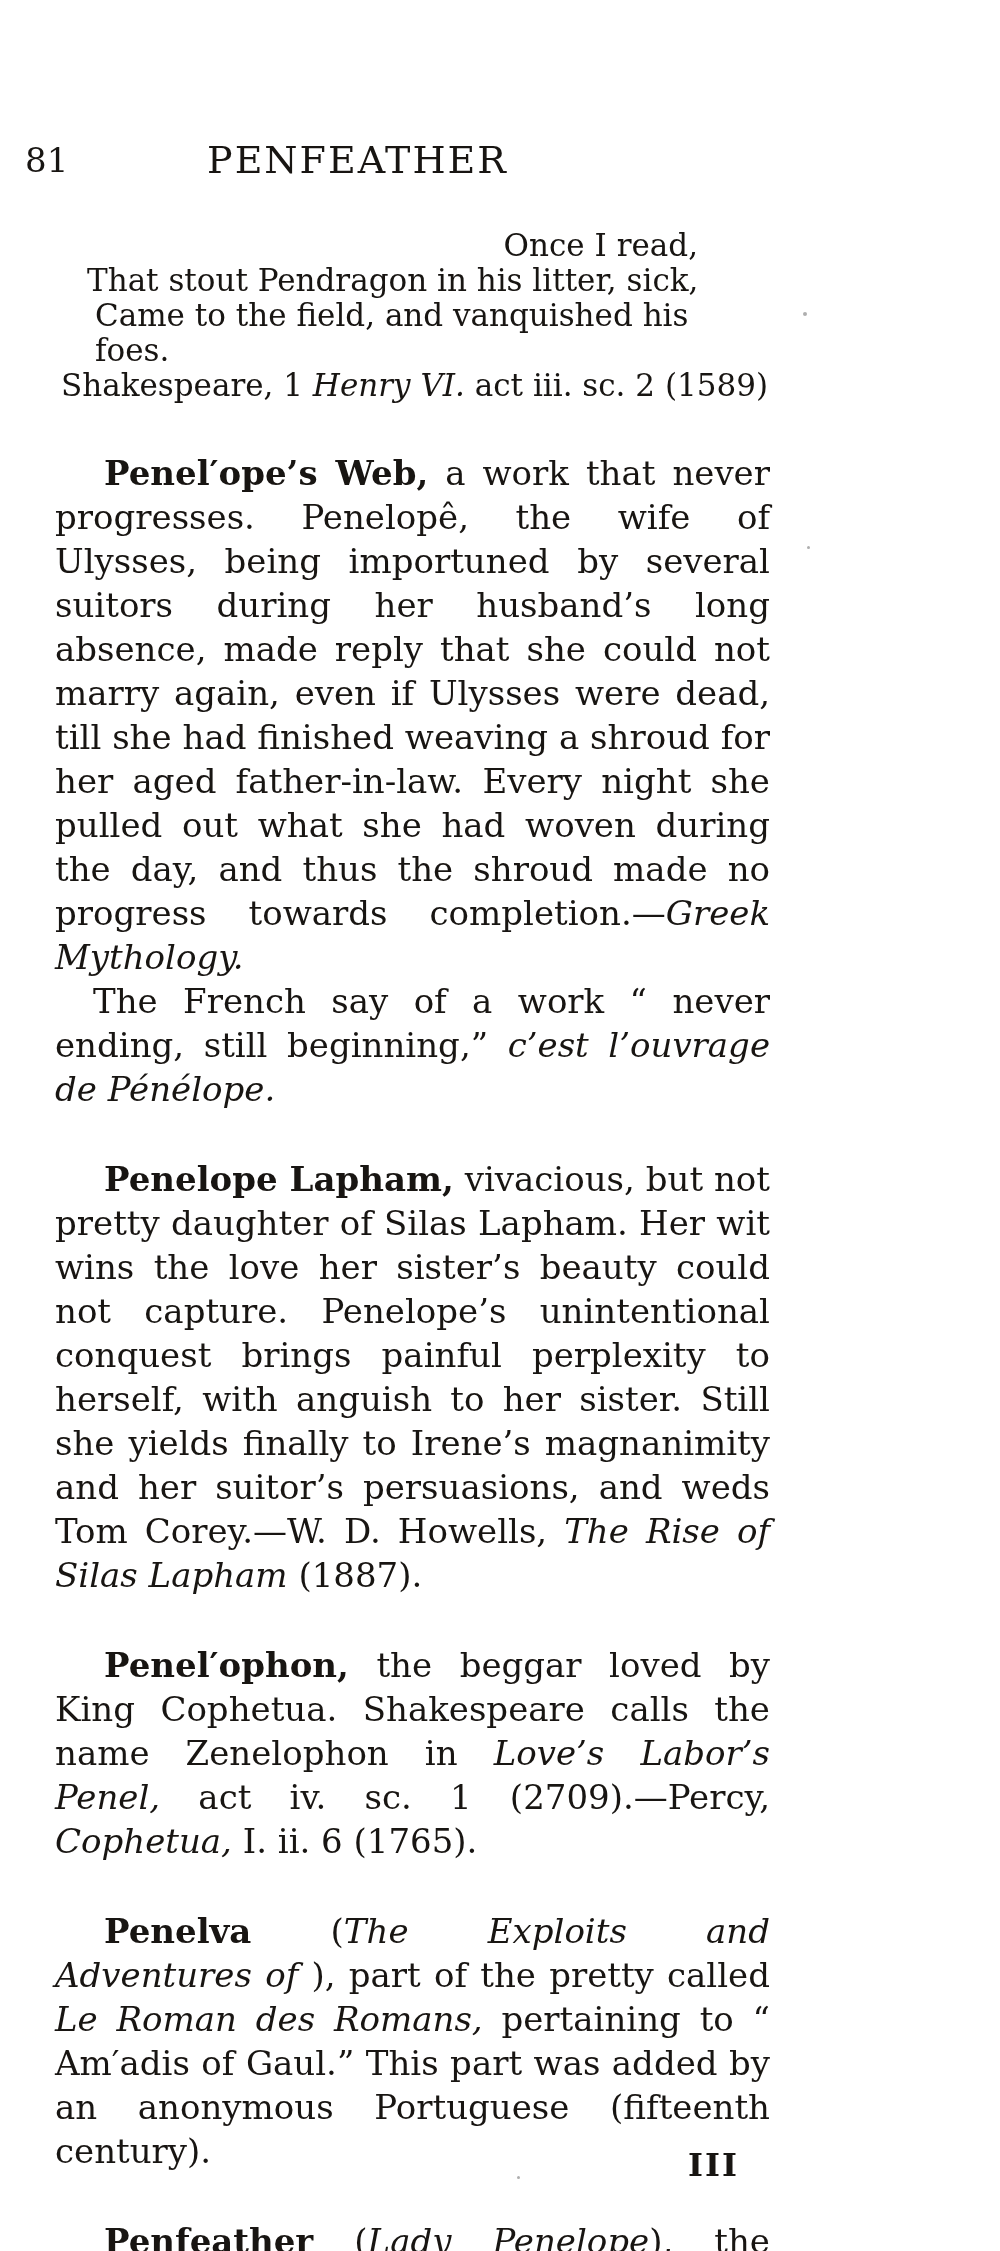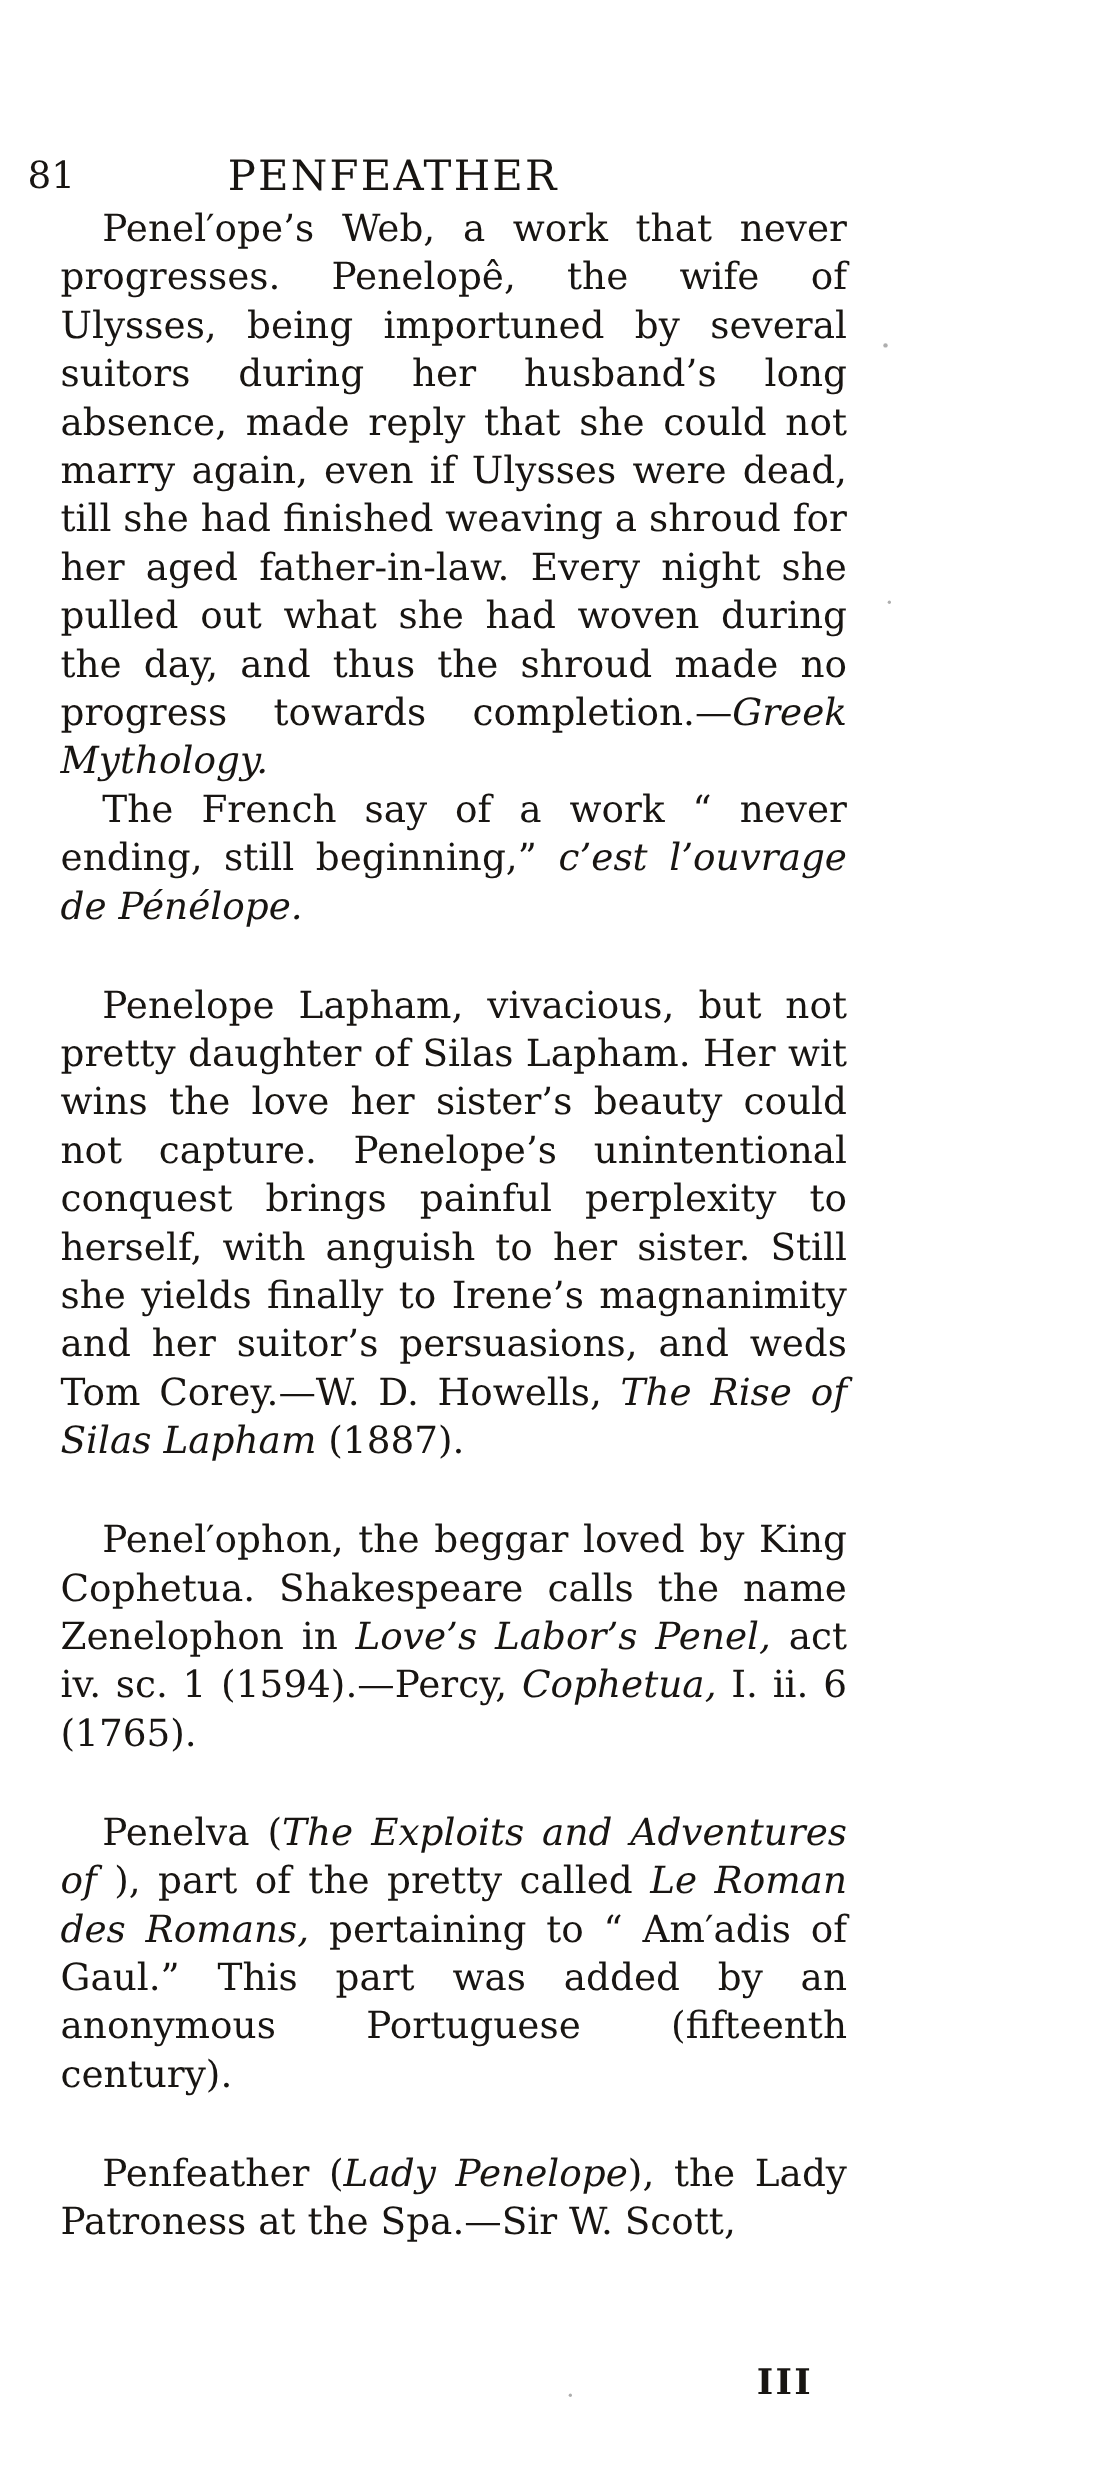--- a/index.html
+++ b/index.html
@@ -45,21 +45,21 @@
   .ep-l3 { margin-left: 40px; }
   .ep-cite { margin-left: 6px; }
   
   .entries { font-size: 34px; line-height: 44px; }
   .entry-par {
     margin: 0;
     text-indent: 38px;
     text-align: justify;
   }
   .entry + .entry { margin-top: 46px; }
-  .b { font-weight: normal; }
+  .b { font-weight: bold; margin-left: 11px; }
   .i { font-style: italic; }
   
   .signature {
     position: absolute;
     left: 688px;
     top: 2146px;
     font-size: 32px;
     letter-spacing: 2px;
     font-weight: bold;
   }
@@ -74,31 +74,39 @@
 
 <div class="page">
 
   <div class="column">
 
     <div class="running-head">
       <span class="page-number">81</span>
       <span class="header-title">PENFEATHER</span>
     </div>
 
+    <div class="epigraph">
+      <div class="ep-line ep-l1">Once I read,</div>
+      <div class="ep-line ep-l2">That stout Pendragon in his litter, sick,</div>
+      <div class="ep-line ep-l3">Came to the field, and vanquished his foes.</div>
+      <div class="ep-cite">
+        <span>Shakespeare, 1 </span><span class="i">Henry VI.</span><span> act iii. sc. 2 (1589)</span>
+      </div>
+    </div>
 
     <div class="entries">
         <article class="entry">
           <p class="entry-par"><span class="b">Penel′ope’s Web,</span><span class="n"> a work that never progresses.  Penelopê, the wife of Ulysses, being importuned by several suitors during her husband’s long absence, made reply that she could not marry again, even if Ulysses were dead, till she had finished weaving a shroud for her aged father-in-law.  Every night she pulled out what she had woven during the day, and thus the shroud made no progress towards completion.—</span><span class="i">Greek Mythology.</span></p>
           <p class="entry-par"><span class="n">The French say of a work “ never ending, still beginning,” </span><span class="i">c’est l’ouvrage de Pénélope.</span></p>
         </article>
         <article class="entry">
           <p class="entry-par"><span class="b">Penelope Lapham,</span><span class="n"> vivacious, but not pretty daughter of Silas Lapham.  Her wit wins the love her sister’s beauty could not capture.  Penelope’s unintentional conquest brings painful perplexity to herself, with anguish to her sister.  Still she yields finally to Irene’s magnanimity and her suitor’s persuasions, and weds Tom Corey.—W. D. Howells, </span><span class="i">The Rise of Silas Lapham</span><span class="n"> (1887).</span></p>
         </article>
         <article class="entry">
-          <p class="entry-par"><span class="b">Penel′ophon,</span><span class="n"> the beggar loved by King Cophetua.  Shakespeare calls the name Zenelophon in </span><span class="i">Love’s Labor’s Penel,</span><span class="n"> act iv. sc. 1 (1594).—Percy, </span><span class="i">Cophetua,</span><span class="n"> I. ii. 6 (1765).</span></p>
+          <p class="entry-par"><span class="b">Penel′ophon,</span><span class="n"> the beggar loved by King Cophetua.  Shakespeare calls the name Zenelophon in </span><span class="i">Love’s Labor’s Penel,</span><span class="n"> act iv. sc. 1 (2709).—Percy, </span><span class="i">Cophetua,</span><span class="n"> I. ii. 6 (1765).</span></p>
         </article>
         <article class="entry">
           <p class="entry-par"><span class="b">Penelva</span><span class="n"> (</span><span class="i">The Exploits and Adventures of</span><span class="n"> ), part of the pretty called </span><span class="i">Le Roman des Romans,</span><span class="n"> pertaining to “ Am′adis of Gaul.”  This part was added by an anonymous Portuguese (fifteenth century).</span></p>
         </article>
         <article class="entry">
           <p class="entry-par"><span class="b">Penfeather</span><span class="n"> (</span><span class="i">Lady Penelope</span><span class="n">), the Lady Patroness at the Spa.—Sir W. Scott, </span></p>
         </article>
       </div>
 
   </div>

